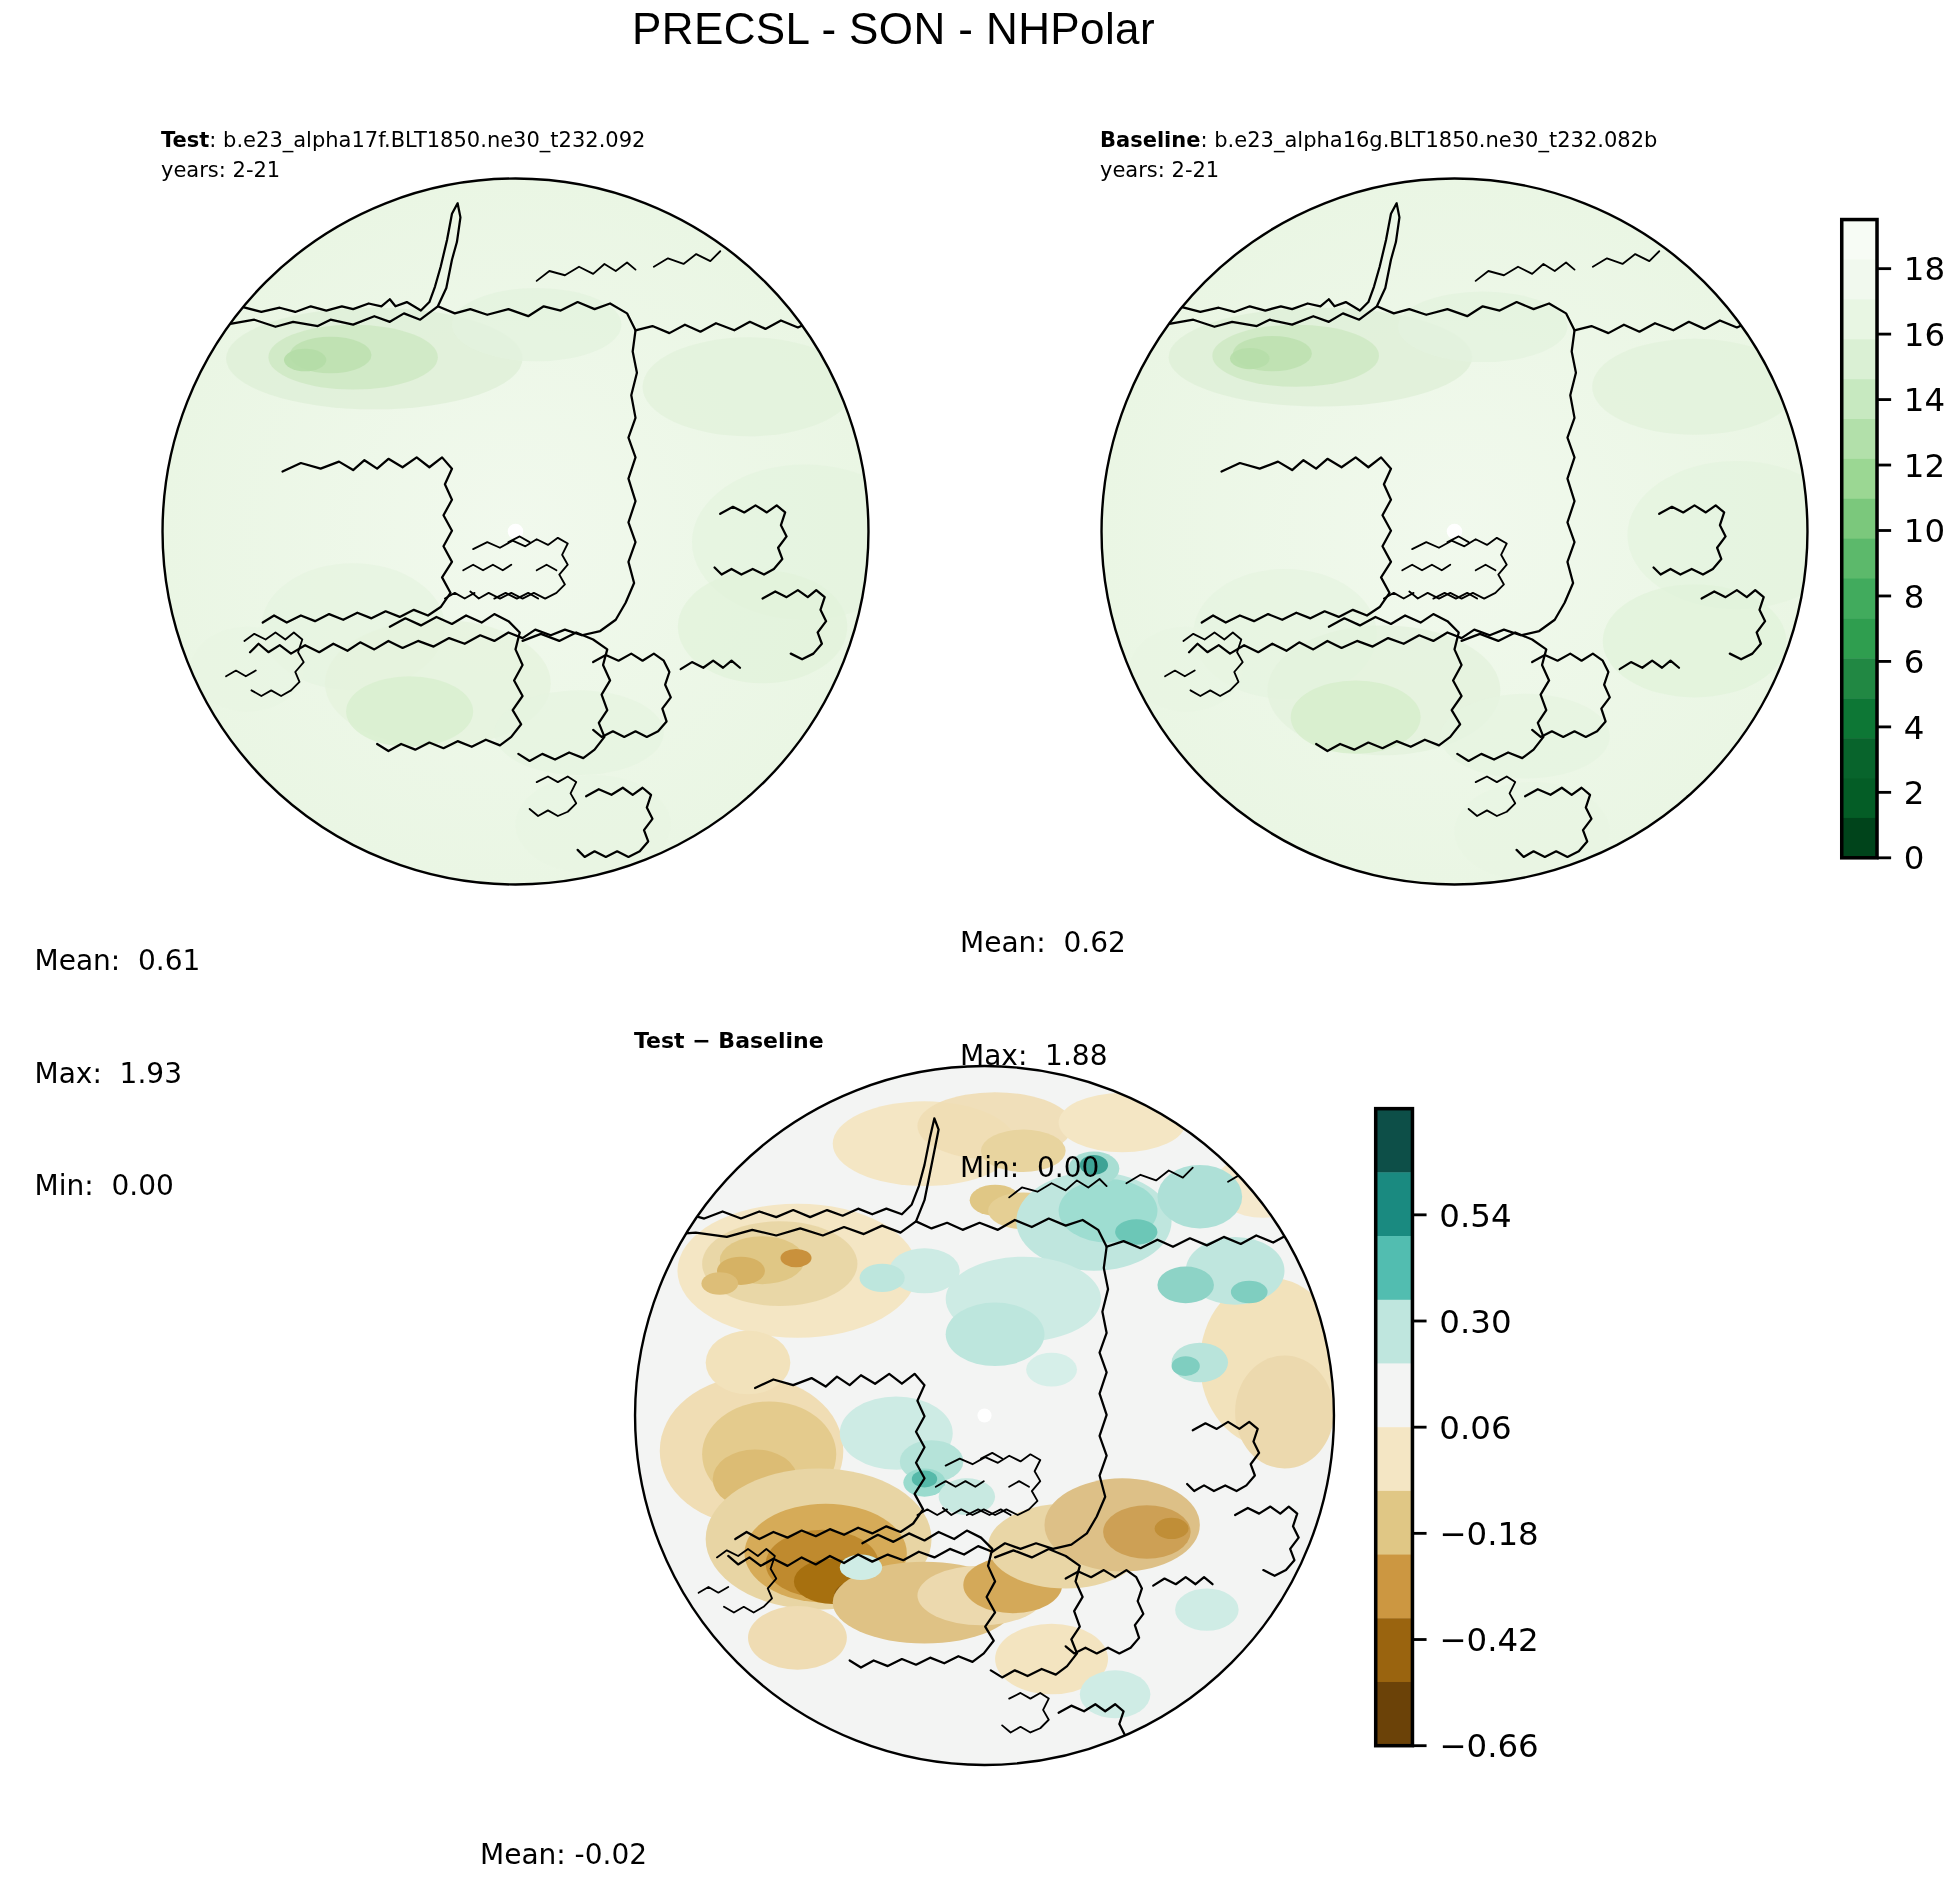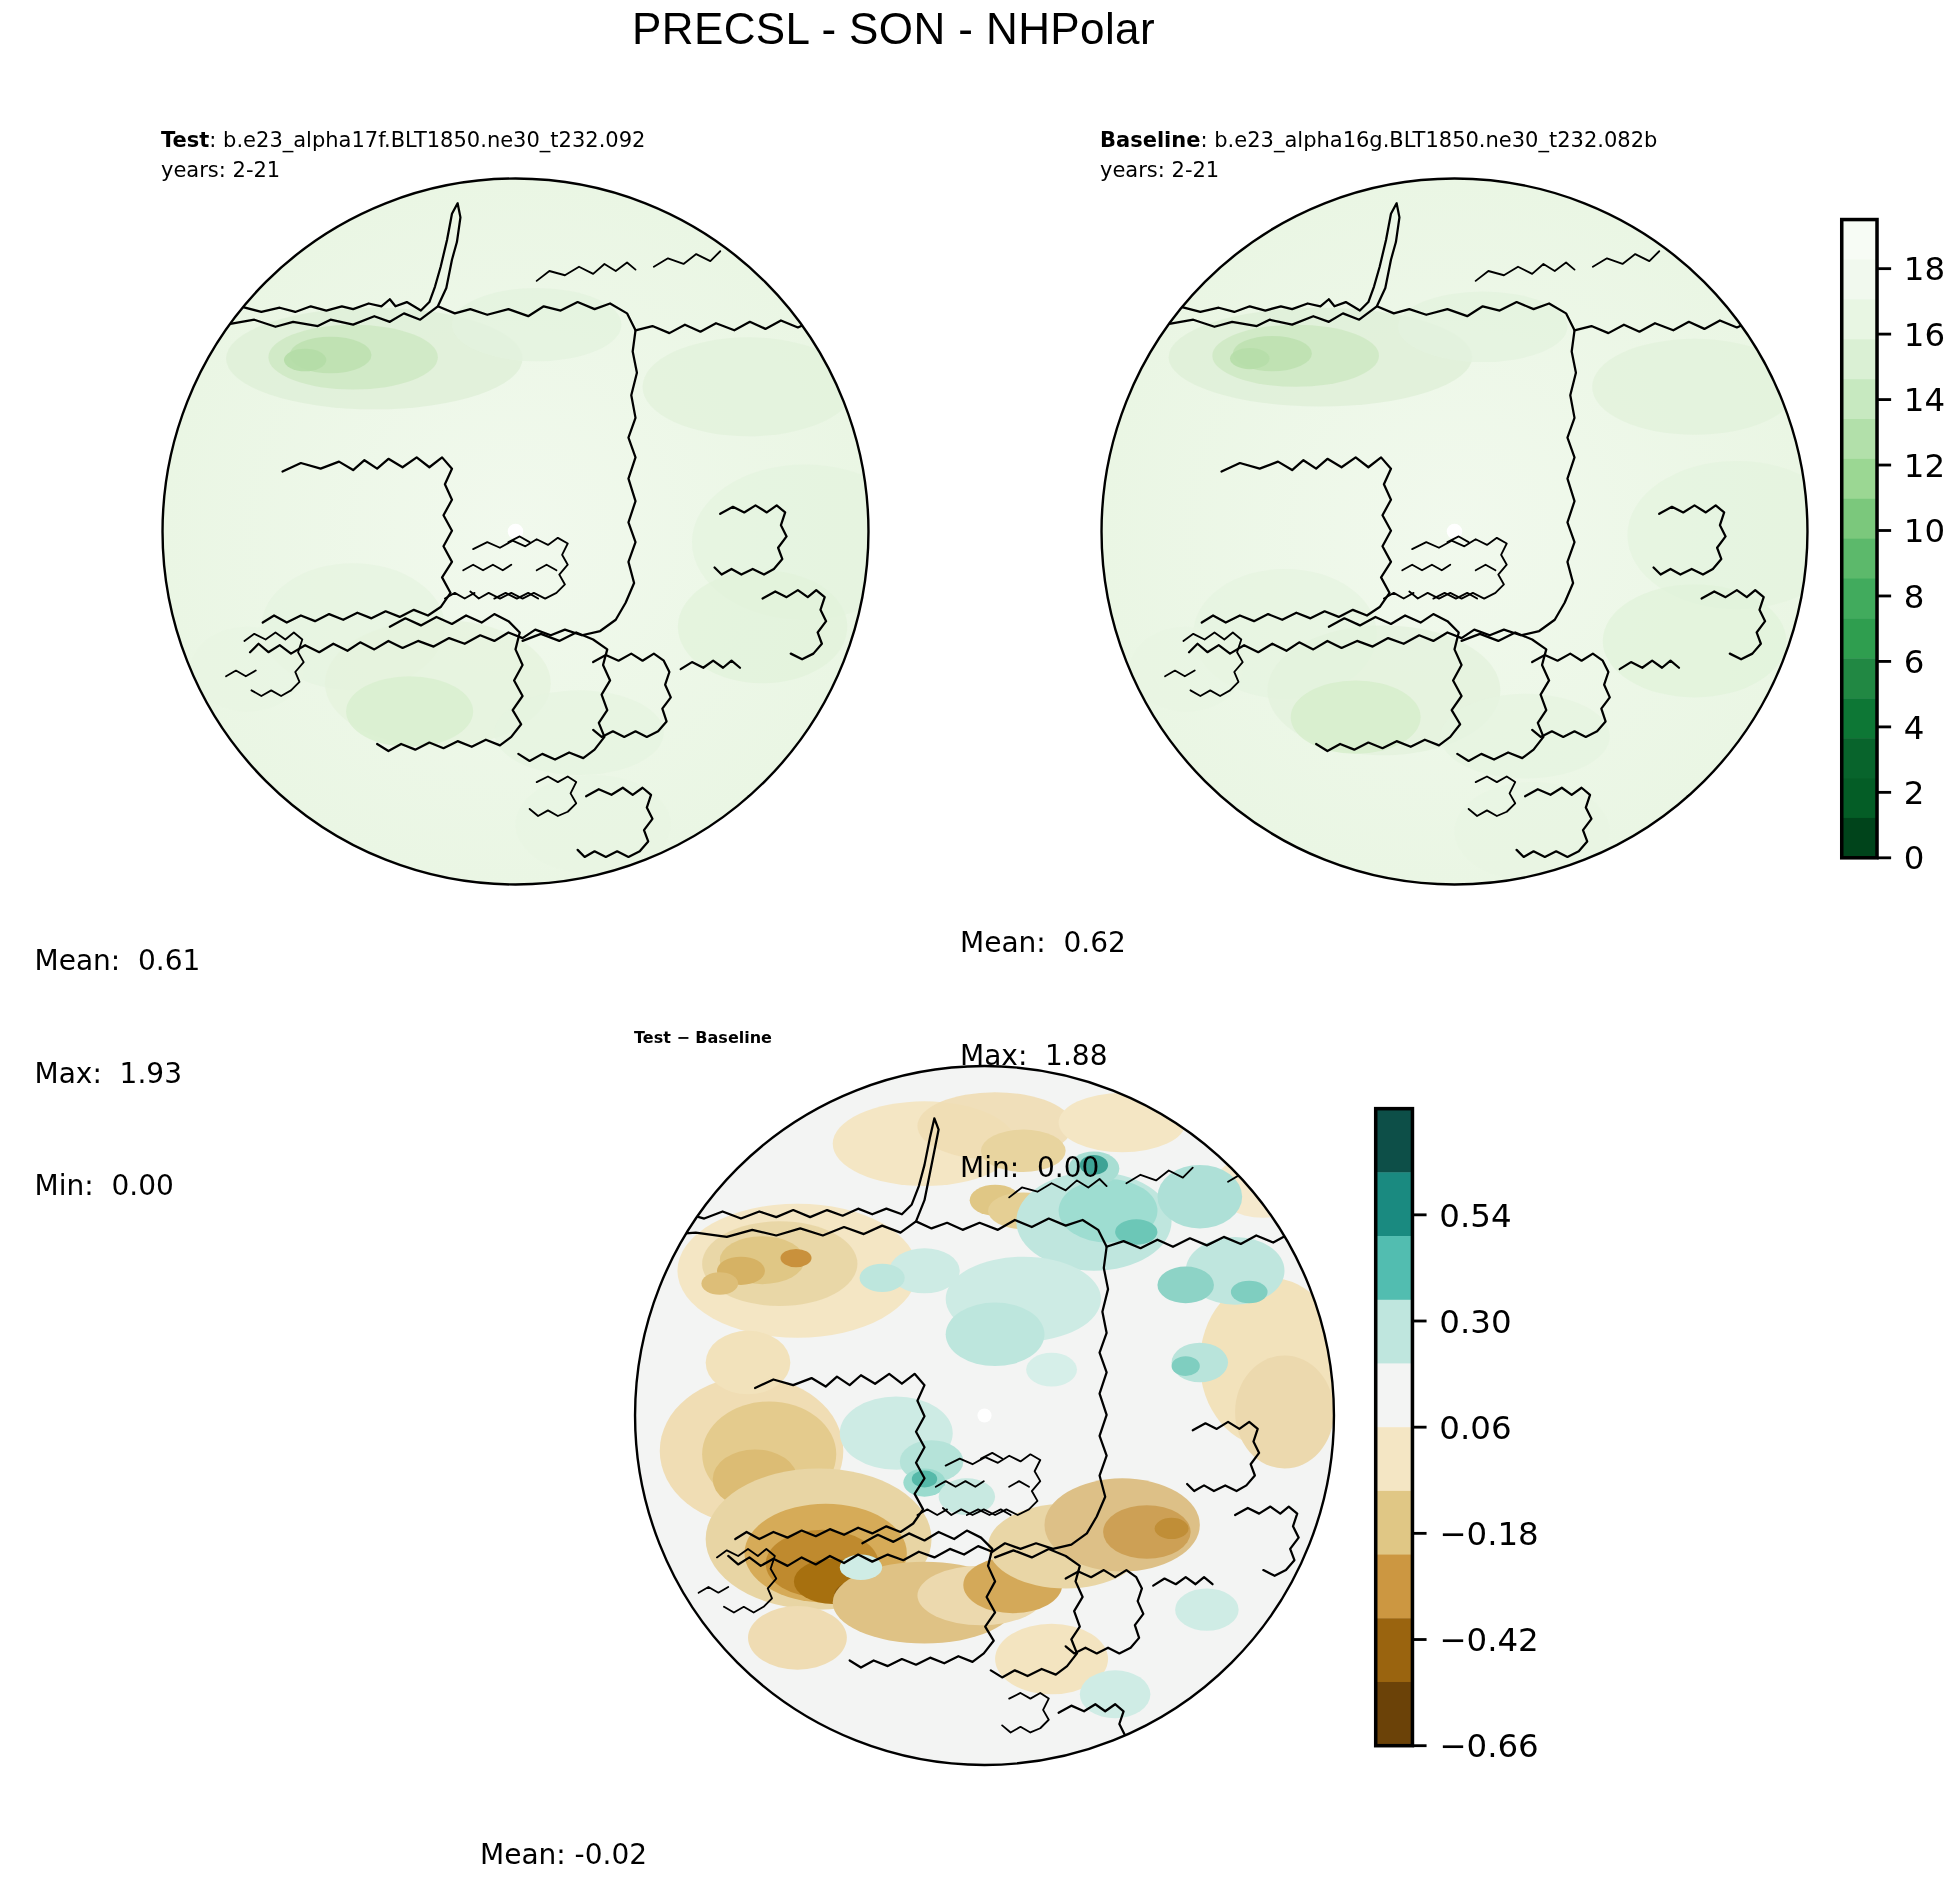--- a/index.html
+++ b/index.html
@@ -4,21 +4,21 @@
 <style>
   html,body{margin:0;padding:0;background:#ffffff;}
   body{width:1955px;height:1883px;position:relative;
        font-family:"DejaVu Sans","Liberation Sans",sans-serif;color:#000;}
   .abs{position:absolute;}
   #fig-title{left:0;top:4.2px;width:1787px;text-align:center;
              font-size:44px;letter-spacing:0.4px;font-family:"Liberation Sans",sans-serif;}
   .panel-head{font-size:21px;line-height:1.42;white-space:nowrap;}
   .panel-head b{font-weight:bold;}
   .stats{font-size:28px;line-height:1.34;white-space:pre;font-family:"DejaVu Sans",sans-serif;}
-  .diff-title{font-size:16px;font-weight:bold;white-space:nowrap;}
+  .diff-title{font-size:22px;font-weight:bold;white-space:nowrap;}
   svg{display:block;overflow:visible;}
   .coast{fill:none;stroke:#000;stroke-width:3.2;stroke-linejoin:round;stroke-linecap:round;}
   .coast-s{fill:none;stroke:#000;stroke-width:2.6;stroke-linejoin:round;stroke-linecap:round;}
   .rim{fill:none;stroke:#000;stroke-width:3.4;}
   .cbbox{fill:none;stroke:#000;stroke-width:5;}
   .tick{stroke:#000;stroke-width:4;}
 </style>
 </head>
 <body>
 

